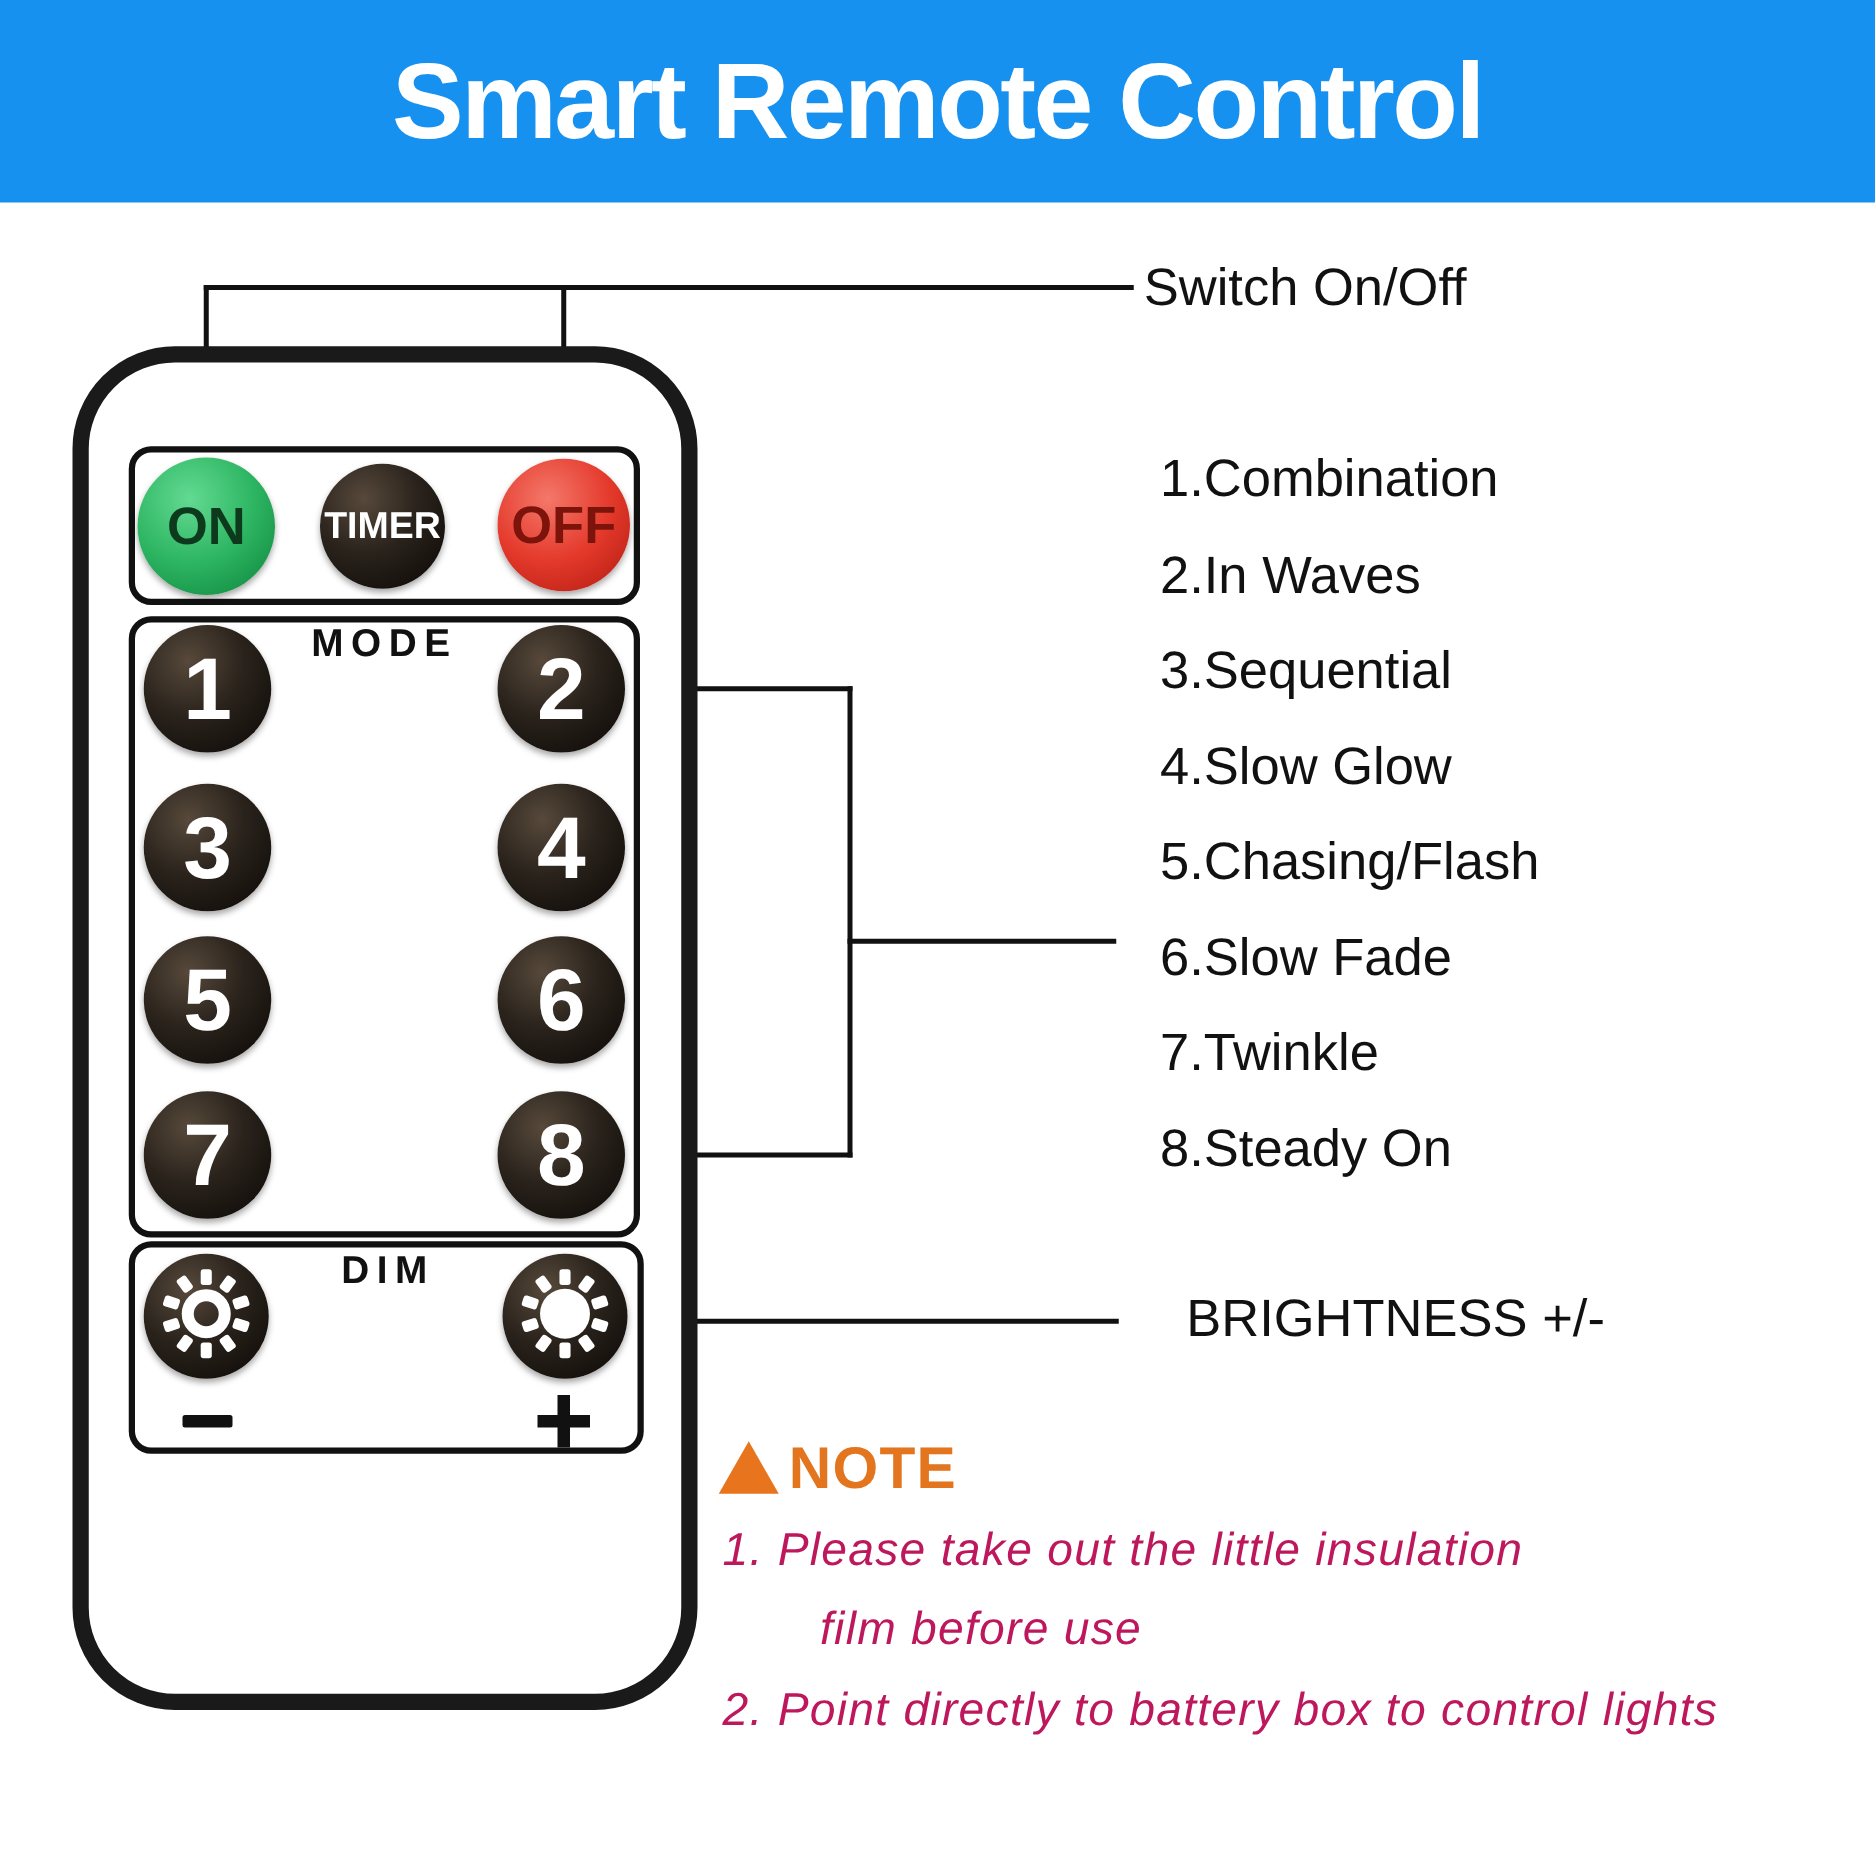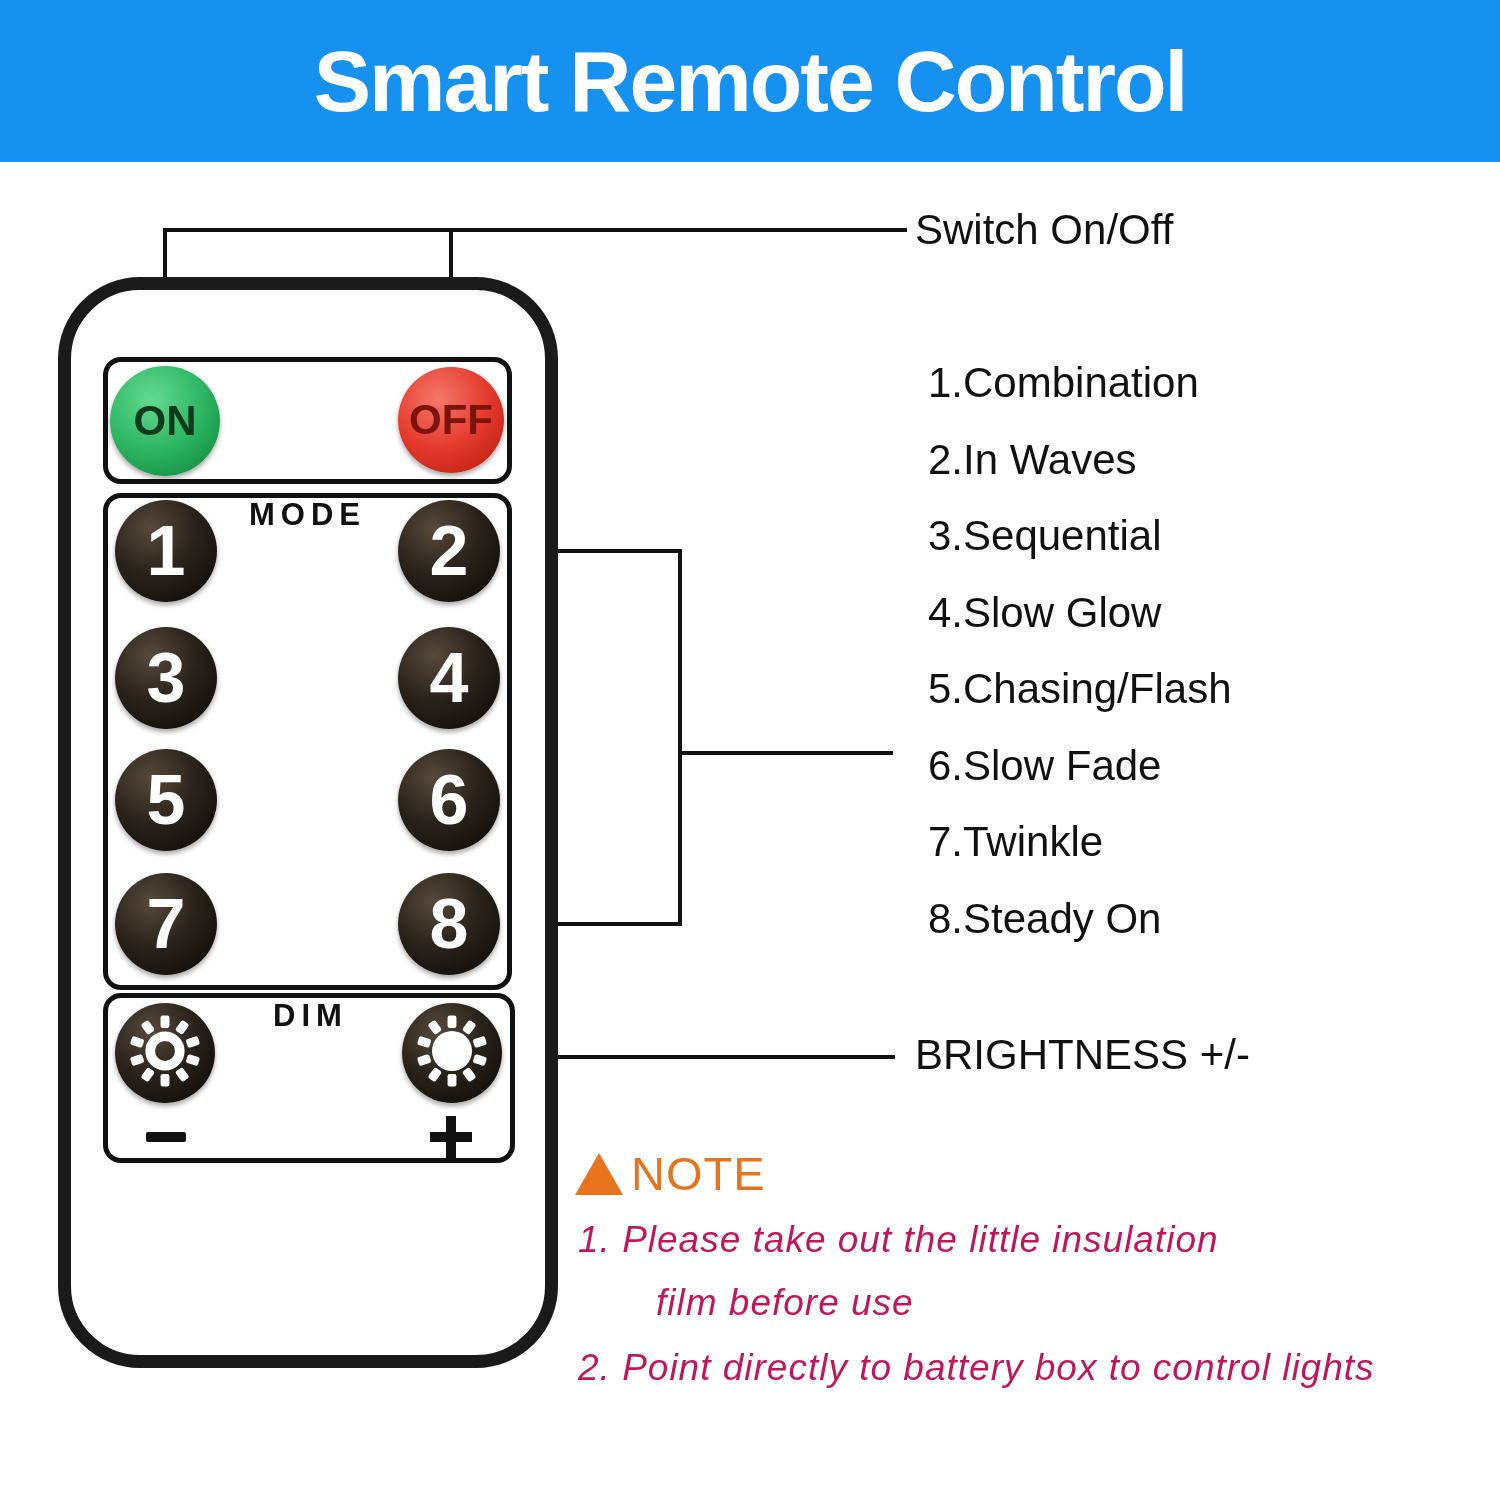--- a/index.html
+++ b/index.html
@@ -88,32 +88,32 @@
   .md-top { left: 495px; top: 549px; width: 187px; height: 4px; }
   .md-bot { left: 495px; top: 922px; width: 187px; height: 4px; }
   .md-v   { left: 678px; top: 549px; width: 4px;  height: 377px; }
   .md-mid { left: 678px; top: 751px; width: 215px; height: 4px; }
   .br-h   { left: 468px; top: 1055px; width: 427px; height: 4px; }
   
   .ann { position: absolute; color: #111; font-size: 42px; white-space: nowrap; }
   .switch-label { left: 915px; top: 206px; line-height: 48px; }
   .mode-list { left: 928px; top: 345px; }
   .mode-list div { line-height: 76.5px; height: 76.5px; }
-  .brightness-label { left: 915px; top: 1031px; line-height: 48px; }
+  .brightness-label { left: 949px; top: 1031px; line-height: 48px; }
   
   .note-header {
     position: absolute; left: 575px; top: 1146px;
     display: flex; align-items: center; gap: 8px;
   }
   .note-triangle {
     width: 0; height: 0;
     border-left: 24px solid transparent; border-right: 24px solid transparent;
     border-bottom: 42px solid #E8751D;
   }
-  .note-title { color: #E2751D; font-size: 47px; font-weight: normal; letter-spacing: 1px; }
+  .note-title { color: #E2751D; font-size: 47px; font-weight: bold; letter-spacing: 1px; }
   .note-line {
     position: absolute; color: #be185d; font-size: 37px;
     letter-spacing: 1px; white-space: nowrap; line-height: 44px; font-style: italic;
   }
   .nl1 { left: 578px; top: 1218px; }
   .nl2 { left: 628px; top: 1281px; margin-left: 28px; }
   .nl3 { left: 578px; top: 1346px; }
   .nl4 { left: 578px; top: 1415px; }
 </style>
 </head>
@@ -132,20 +132,23 @@
   <div class="line md-bot"></div>
   <div class="line md-v"></div>
   <div class="line md-mid"></div>
   <div class="line br-h"></div>
 
   <div class="remote"></div>
 
   <div class="section-box box-power"></div>
   <div class="btn btn-on">
     <span>ON</span>
+  </div>
+  <div class="btn btn-dark btn-timer">
+    <span>TIMER</span>
   </div>
   <div class="btn btn-off">
     <span>OFF</span>
   </div>
 
   <div class="section-box box-mode"></div>
   <div class="section-label label-mode">MODE</div>
 
   <div class="btn btn-dark btn-num" style="left:115px; top:500px;">
     <span>1</span>

